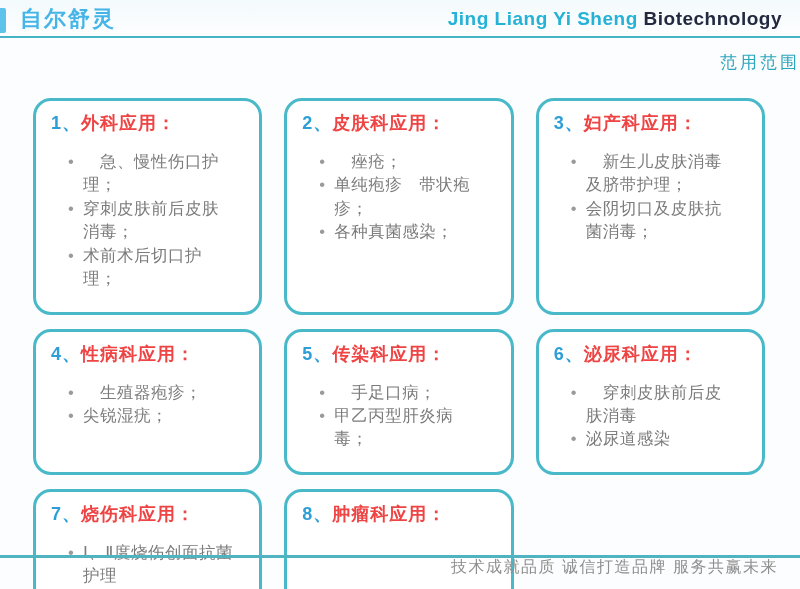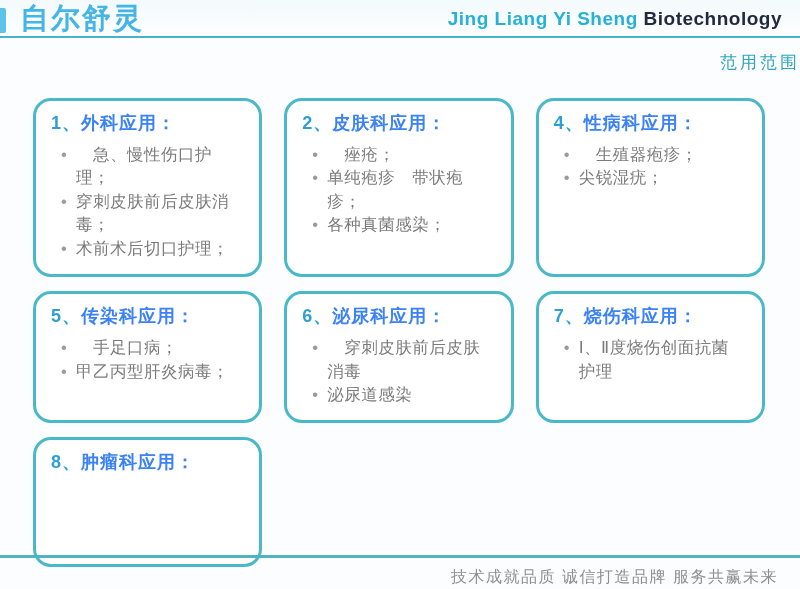--- a/index.html
+++ b/index.html
@@ -25,21 +25,21 @@
   }
   .logo-accent {
     position: absolute;
     left: 0; top: 8px;
     width: 6px; height: 25px;
     background: #5ec3ea;
     border-radius: 0 2px 2px 0;
   }
   .logo {
     color: #45b5e8;
-    font-size: 29px;
+    font-size: 22px;
     font-weight: bold;
     letter-spacing: 2px;
   }
   .brand { font-size: 19px; font-weight: bold; letter-spacing: 0.5px; }
   .brand-en { color: #25b2d6; }
   .brand-bold { color: #232a40; }
 
   
   .title-area { text-align: right; margin-top: 13px; }
   .subtitle {
@@ -77,23 +77,23 @@
   .r3 { min-height: 130px; }
 
   .box-heading {
     font-size: 18px;
     font-weight: bold;
     letter-spacing: 1px;
     margin: 3px 0 2px 5px;
     white-space: nowrap;
   }
   .box-num   { color: #2e9fd6; }
-  .box-title { color: #3b82f6; }
-
-  ul.items { list-style: none; margin: 8px; padding: 0 0 0 4px; }
+  .box-title { color: #ef4444; }
+
+  ul.items { list-style: none; margin: 15px; padding: 0 0 0 4px; }
   li.item {
     position: relative;
     padding-left: 18px;
     color: #7b7b7b;
     font-size: 16.5px;
     line-height: 1.42;
     letter-spacing: 0.5px;
   }
   li.item::before {
     content: "•";
@@ -103,21 +103,21 @@
   }
 
   
   .footer-rule {
     position: absolute;
     left: 0; right: 0; bottom: 31px;
     border-top: 3px solid #4fb3c0;
   }
   .footer-text {
     position: absolute;
-    right: 22px; bottom: 1px;
+    right: 22px; bottom: 11px;
     color: #8f8f8f;
     font-size: 16px;
     letter-spacing: 1.5px;
   }
 </style>
 </head>
 <body>
 
 <div class="header">
   <span class="logo-accent"></span>
@@ -142,20 +142,27 @@
 
   <div class="box r1">
     <div class="box-heading"><span class="box-num">2、</span><span class="box-title">皮肤科应用：</span></div>
     <ul class="items">
       <li class="item">　痤疮；</li>
       <li class="item">单纯疱疹　带状疱疹；</li>
       <li class="item">各种真菌感染；</li>
     </ul>
   </div>
 
+  <div class="box r1">
+    <div class="box-heading"><span class="box-num">3、</span><span class="box-title">妇产科应用：</span></div>
+    <ul class="items">
+      <li class="item">　新生儿皮肤消毒及脐带护理；</li>
+      <li class="item">会阴切口及皮肤抗菌消毒；</li>
+    </ul>
+  </div>
 
   <div class="box r2">
     <div class="box-heading"><span class="box-num">4、</span><span class="box-title">性病科应用：</span></div>
     <ul class="items">
       <li class="item">　生殖器疱疹；</li>
       <li class="item">尖锐湿疣；</li>
     </ul>
   </div>
 
   <div class="box r2">

